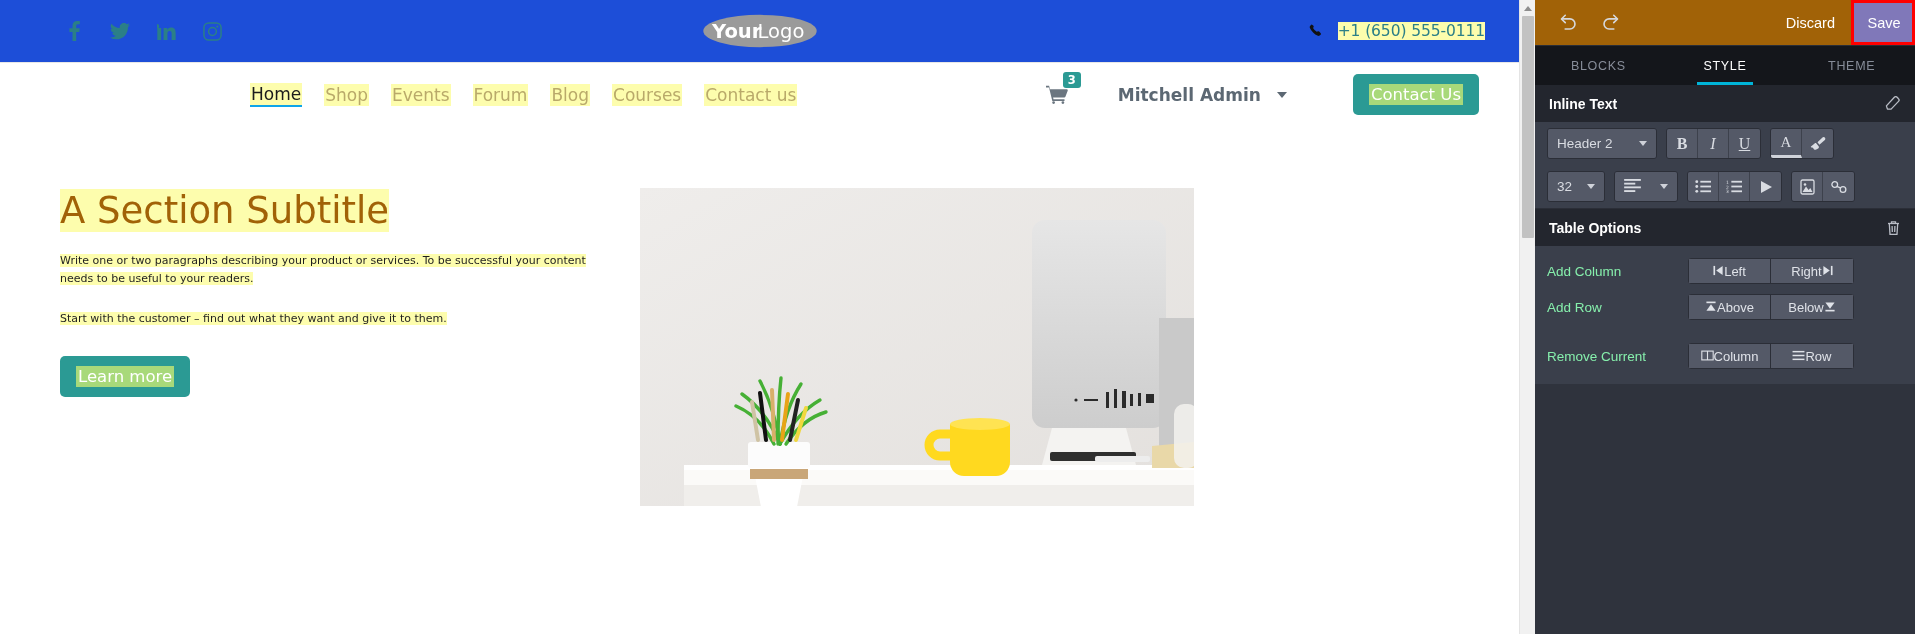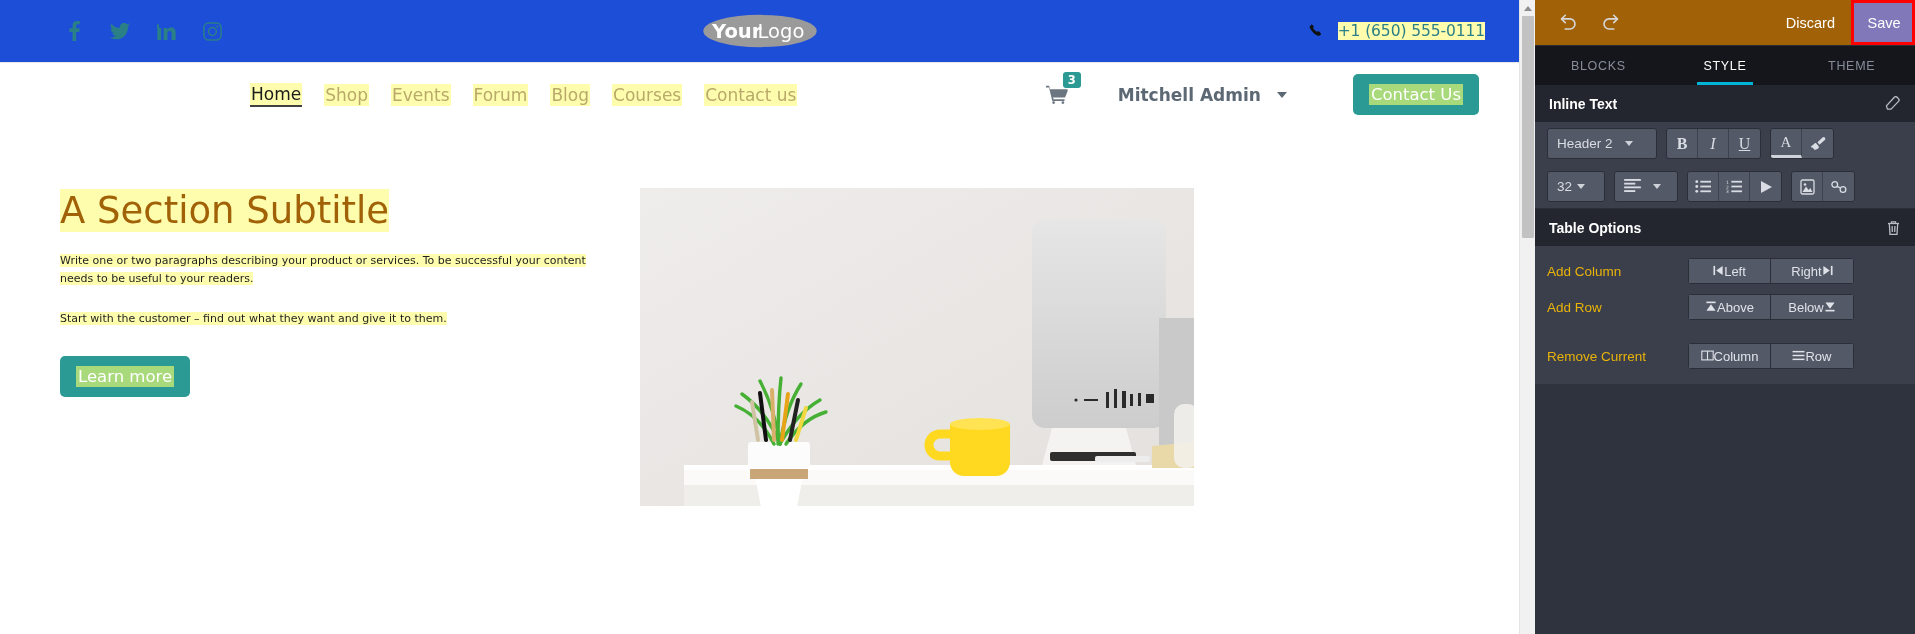--- a/index.html
+++ b/index.html
@@ -50,21 +50,21 @@
     height: 64px; border-top: 1px solid #e7e7e7;
     display: flex; align-items: center; padding: 0 34px 0 34px;
     background: #fff; position: relative;
   }
   .nav-links { display: flex; align-items: center; gap: 22px; margin-left: 216px; }
   .nav-link {
     font-size: 17px; color: #b9a96a; background: #fdfdad;
     font-family: "DejaVu Sans", sans-serif; padding: 1px 1px;
     cursor: pointer; text-decoration: none;
   }
-  .nav-link.active { color: #1c1c1c; border-bottom: 2px solid #404040; }
+  .nav-link.active { color: #1c1c1c; border-bottom: 2px solid #0ea5e9; }
 
   .nav-right { margin-left: auto; display: flex; align-items: center; gap: 0; padding-right: 6px; }
   .cart { position: relative; display: flex; align-items: center; margin-right: 50px; }
   .cart-ico { color: #6b7680; font-size: 20px; display:flex; }
   .cart-badge {
     position: absolute; top: -13px; left: 17px;
     background: #2b9a94; color: #fff; font-size: 11.5px; font-weight: bold;
     border-radius: 3px; padding: 1px 5px; line-height: 1.25;
     font-family: "DejaVu Sans", sans-serif;
   }
@@ -173,32 +173,32 @@
 
   .tb-row { display: flex; align-items: center; padding: 6px 12px; gap: 9px; }
   .tb-group { display: flex; border: 1px solid #2b2e37; border-radius: 3px; overflow: hidden; }
   .tb-btn {
     min-width: 31px; height: 29px; background: #545967; color: #d9dce2;
     display: flex; align-items: center; justify-content: center;
     font-size: 14px; cursor: pointer; border-right: 1px solid #3d414c;
   }
   .tb-btn:last-child { border-right: none; }
   .tb-select {
-    display: flex; align-items: center; 
+    display: flex; align-items: center; justify-content: space-between;
     background: #545967; color: #d9dce2; height: 29px; padding: 0 9px;
     font-size: 13.5px; cursor: pointer; gap: 12px;
     font-family: "Liberation Sans", sans-serif;
   }
   .tb-select.wide { width: 108px; }
   .tb-select.sz { width: 56px; gap: 5px; }
   .tb-select.alg { width: 62px; }
   .dcaret { width:0;height:0;border-left:4px solid transparent;border-right:4px solid transparent;border-top:5px solid #cfd2d9; }
 
   .tbl-row { display: flex; align-items: center; padding: 5px 12px; gap: 8px; }
-  .tbl-label { width: 133px; color: #eab308; font-size: 13.5px; font-family: "Liberation Sans", sans-serif; }
+  .tbl-label { width: 133px; color: #86efac; font-size: 13.5px; font-family: "Liberation Sans", sans-serif; }
   .tbl-btns { display: flex; border-radius: 3px; overflow: hidden; }
   .tbl-btn {
     width: 83px; height: 26px; background: #545967; color: #dfe2e8;
     display: flex; align-items: center; justify-content: center; gap: 0;
     font-size: 13px; cursor: pointer; border: 1px solid #2b2e37;
     font-family: "Liberation Sans", sans-serif;
   }
   .tbl-btn + .tbl-btn { border-left: none; }
   .panel-fill { flex: 1; background: #3a3f4b; }
   .sect-divider { height: 1px; background: #2b2e37; }

